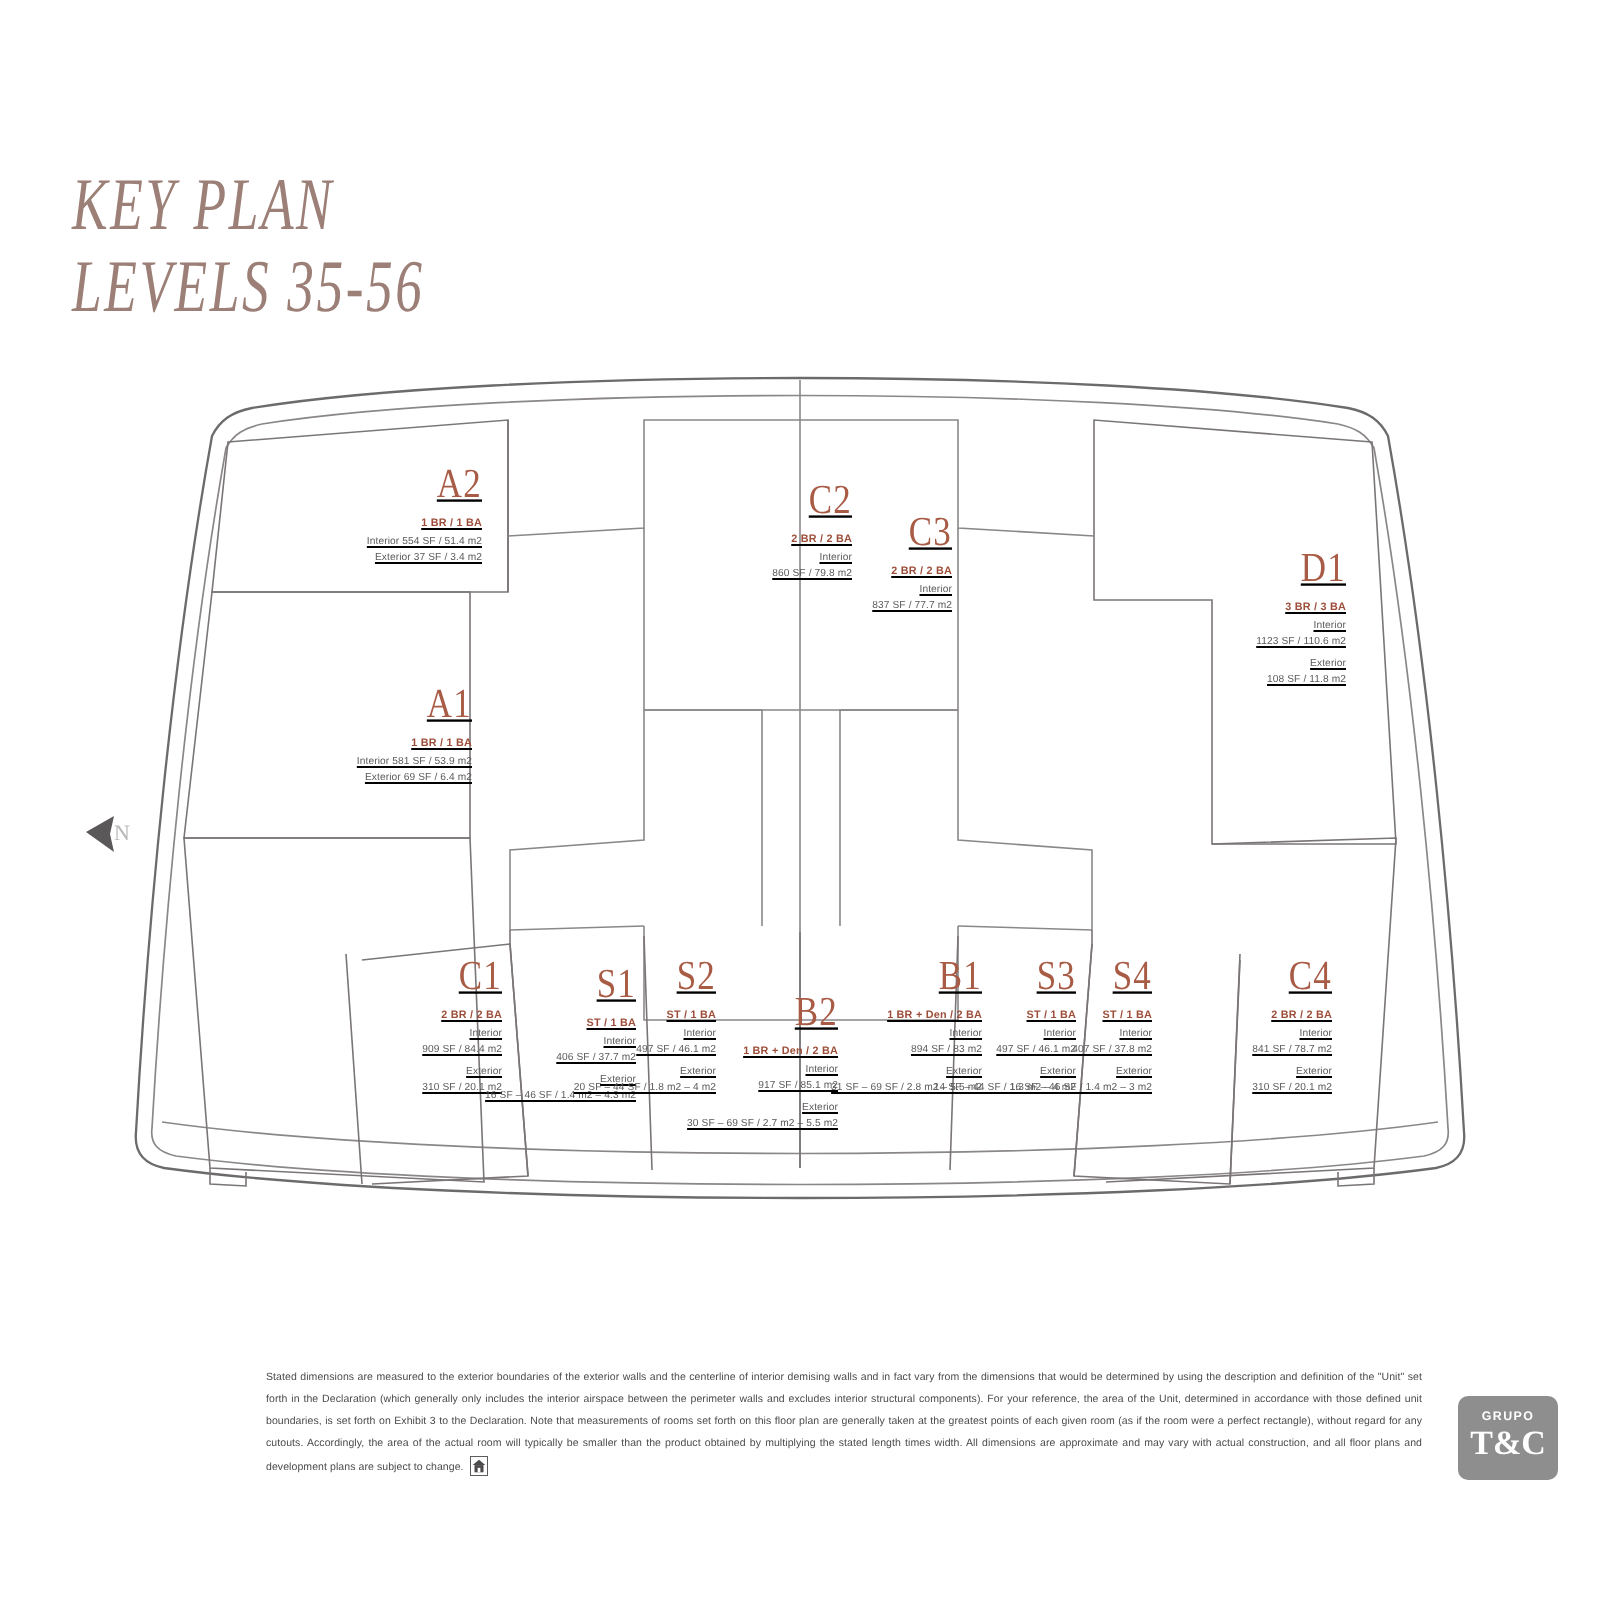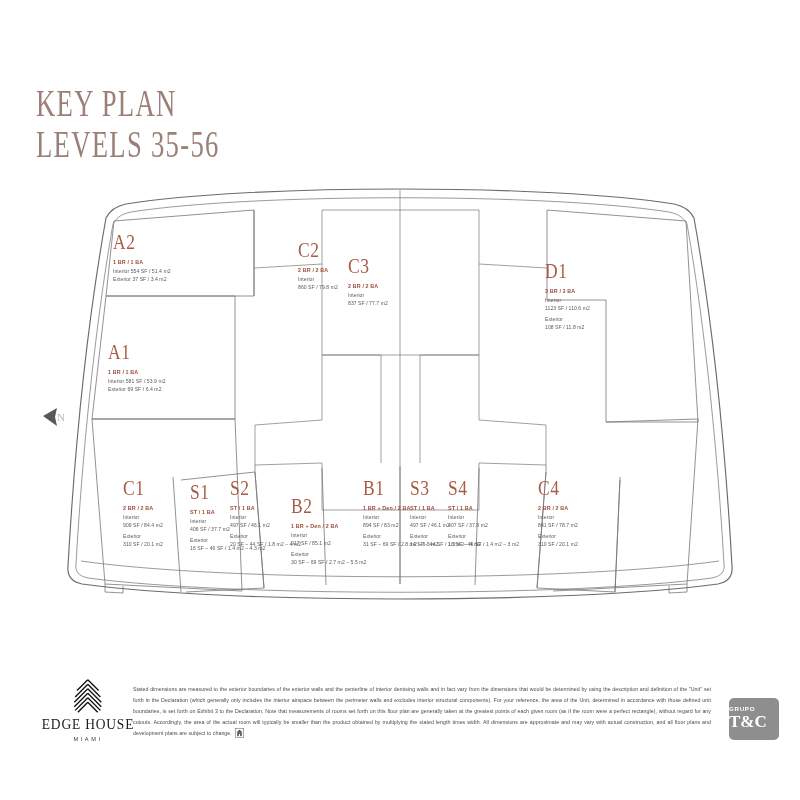--- a/index.html
+++ b/index.html
@@ -14,20 +14,21 @@
     font-family: "Liberation Sans", sans-serif;
     overflow: hidden;
   }
 
   
   #title-block {
     position: absolute;
     left: 36px;
     top: 84px;
     line-height: 1.04;
+    font-style: italic;
   }
   #title-block .title-line {
     font-family: "Liberation Serif", serif;
     font-size: 29px;
     letter-spacing: 1.4px;
     color: #9c7f76;
     font-weight: 400;
     transform: scaleY(1.28) scaleX(0.92);
     transform-origin: left top;
     white-space: nowrap;
@@ -45,24 +46,25 @@
   #plan-svg { display: block; }
 
   .plan-outline { fill: none; stroke: #6d6a6b; stroke-width: 1.15; }
   .plan-inner   { fill: none; stroke: #8b8789; stroke-width: 0.85; }
   .unit-wall    { fill: none; stroke: #7a7578; stroke-width: 0.8; }
   .core-wall    { fill: none; stroke: #8b8789; stroke-width: 0.8; }
 
   
   .unit-label {
     position: absolute;
-    text-align: left;
+    text-align: right;
     width: 128px;
     margin-left: -64px;
     pointer-events: none;
+    text-decoration: underline;
   }
   .unit-code {
     font-family: "Liberation Serif", serif;
     font-size: 17.5px;
     color: #a85b45;
     letter-spacing: 0.6px;
     line-height: 1;
     transform: scaleY(1.18);
     transform-origin: center top;
   }
@@ -151,21 +153,21 @@
 
   #grupo-logo {
     position: absolute;
     left: 729px;
     top: 698px;
     width: 50px;
     height: 42px;
     background: #8e8e8e;
     border-radius: 5px;
     color: #ffffff;
-    text-align: left;
+    text-align: center;
   }
   #grupo-top {
     font-size: 6.2px;
     letter-spacing: 0.7px;
     padding-top: 7px;
     font-weight: bold;
   }
   #grupo-main {
     font-family: "Liberation Serif", serif;
     font-size: 17px;
@@ -275,21 +277,21 @@
       <div class="unit-label" style="left: 362px; top: 76px;">
         <div class="unit-code">C3</div>
         <div class="unit-type">2 BR / 2 BA</div>
         <div class="unit-meas">
           <div>
             <span class="lbl">Interior</span>
             <span class="lbl">837 SF / 77.7 m2</span>
           </div>
         </div>
       </div>
-      <div class="unit-label" style="left: 559px; top: 81px;">
+      <div class="unit-label" style="left: 559px; top: 94px;">
         <div class="unit-code">D1</div>
         <div class="unit-type">3 BR / 3 BA</div>
         <div class="unit-meas">
           <div>
             <span class="lbl">Interior</span>
             <span class="lbl">1123 SF / 110.6 m2</span>
           </div>
           <div class="grp">
             <span class="lbl">Exterior</span>
             <span class="lbl">108 SF / 11.8 m2</span>
@@ -406,40 +408,20 @@
             <span class="lbl">Exterior</span>
             <span class="lbl">310 SF / 20.1 m2</span>
           </div>
         </div>
       </div>
     </div>
 </div>
 
 <div id="footer">
 
-  <div id="brand-logo">
-    <svg id="brand-mark" viewBox="0 0 44 40">
-      <g stroke="#111" stroke-width="1.5" fill="none" stroke-linecap="butt">
-        <path d="M22 2 L34 14"></path>
-          <path d="M22 2 L10 14"></path>
-        <path d="M22 7 L36 21"></path>
-          <path d="M22 7 L8 21"></path>
-        <path d="M22 12 L37 27"></path>
-          <path d="M22 12 L7 27"></path>
-        <path d="M22 17 L37 32"></path>
-          <path d="M22 17 L7 32"></path>
-        <path d="M22 22 L36 36"></path>
-          <path d="M22 22 L8 36"></path>
-        <path d="M22 27 L33 38"></path>
-          <path d="M22 27 L11 38"></path>
-      </g>
-    </svg>
-    <div id="brand-name">EDGE HOUSE</div>
-    <div id="brand-sub">MIAMI</div>
-  </div>
 
   <div id="disclaimer">
     <span>Stated dimensions are measured to the exterior boundaries of the exterior walls and the centerline of interior demising walls and in fact vary from the dimensions that would be determined by using the description and definition of the "Unit" set forth in the Declaration (which generally only includes the interior airspace between the perimeter walls and excludes interior structural components). For your reference, the area of the Unit, determined in accordance with those defined unit boundaries, is set forth on Exhibit 3 to the Declaration. Note that measurements of rooms set forth on this floor plan are generally taken at the greatest points of each given room (as if the room were a perfect rectangle), without regard for any cutouts. Accordingly, the area of the actual room will typically be smaller than the product obtained by multiplying the stated length times width. All dimensions are approximate and may vary with actual construction, and all floor plans and development plans are subject to change.</span><svg id="eho-icon" width="9" height="10" viewBox="0 0 20 22">
       <rect x="0.5" y="0.5" width="19" height="21" fill="none" stroke="#4d4a4b" stroke-width="1"></rect>
       <path d="M10 4 L17 10 L3 10 Z" fill="#4d4a4b"></path>
       <rect x="5" y="10" width="10" height="8" fill="#4d4a4b"></rect>
       <rect x="8.5" y="13" width="3" height="5" fill="#fff"></rect>
     </svg>
   </div>
 

